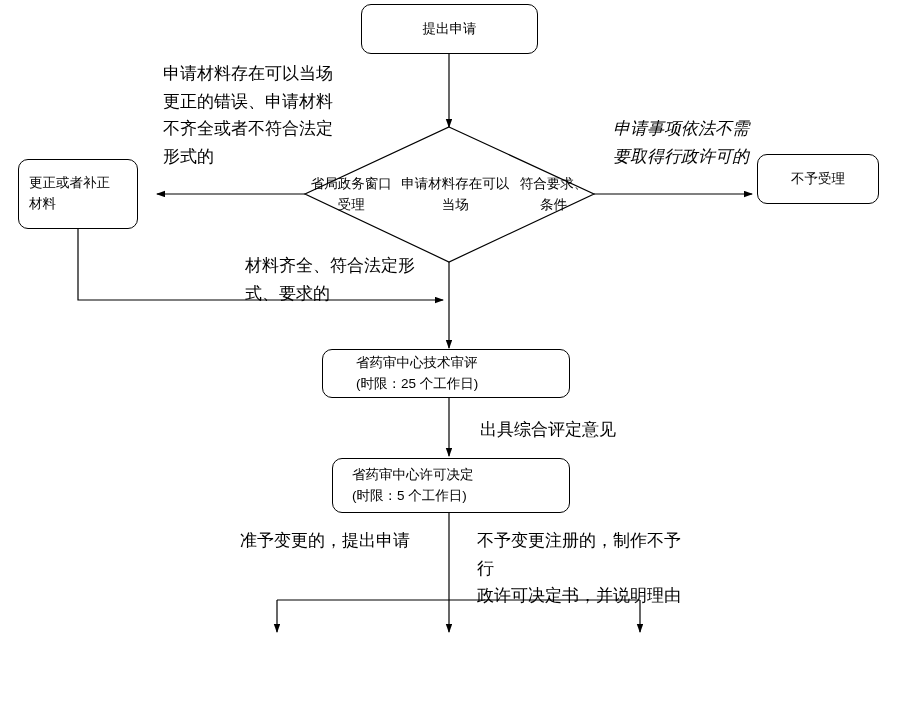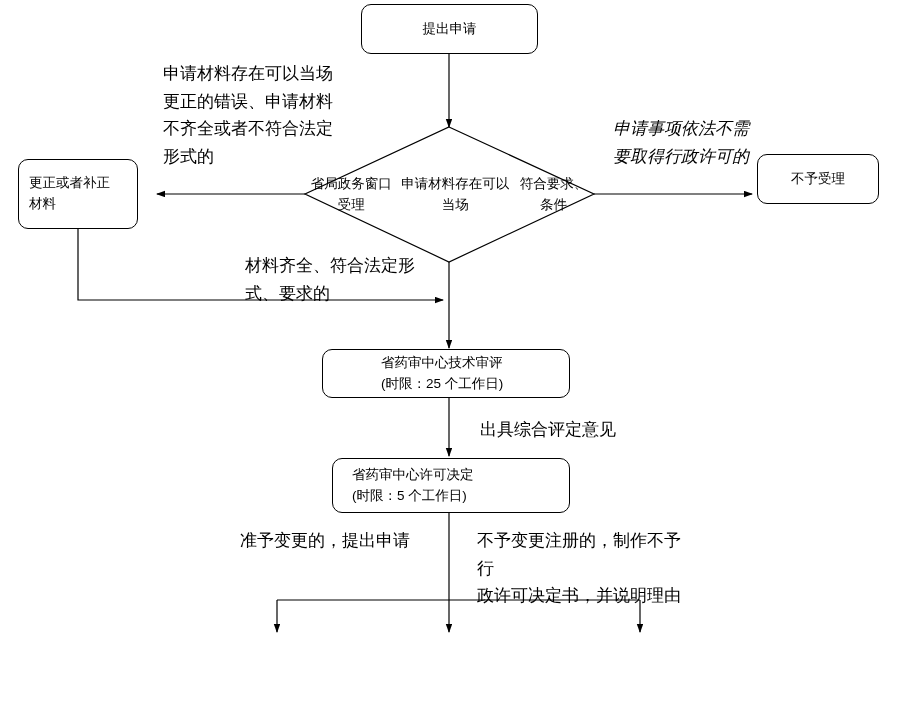--- a/index.html
+++ b/index.html
@@ -117,21 +117,21 @@
 
   <div class="node rounded" style="left:18px; top:159px; width:120px; height:70px; align-items:flex-start; padding-left:10px; text-align:left;">
     <span class="line-row">更正或者补正</span>
     <span class="line-row">材料</span>
   </div>
 
   <div class="node rounded" style="left:757px; top:154px; width:122px; height:50px;">
     <span class="line-row">不予受理</span>
   </div>
 
-  <div class="node rounded" style="left:322px; top:349px; width:248px; height:49px; align-items:flex-start; padding-left:58px; text-align:left;">
+  <div class="node rounded" style="left:322px; top:349px; width:248px; height:49px; align-items:flex-start; padding-left:33px; text-align:left;">
     <span class="line-row">省药审中心技术审评</span>
     <span class="line-row">(时限：25 个工作日)</span>
   </div>
 
   <div class="node rounded" style="left:332px; top:458px; width:238px; height:55px; align-items:flex-start; padding-left:19px; text-align:left;">
     <span class="line-row">省药审中心许可决定</span>
     <span class="line-row">(时限：5 个工作日)</span>
   </div>
 
 

